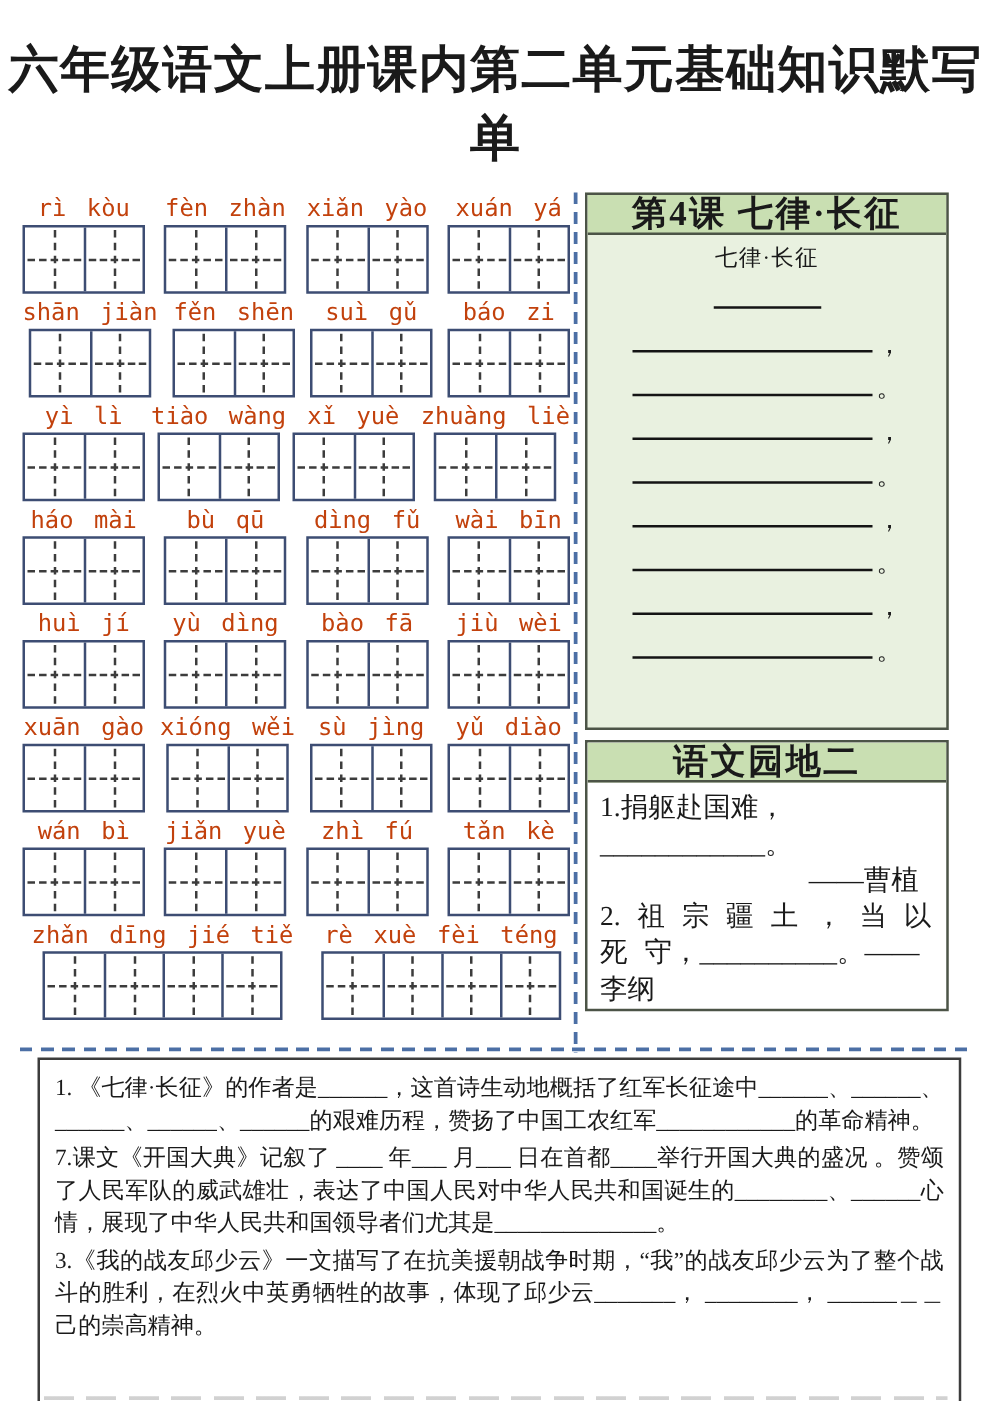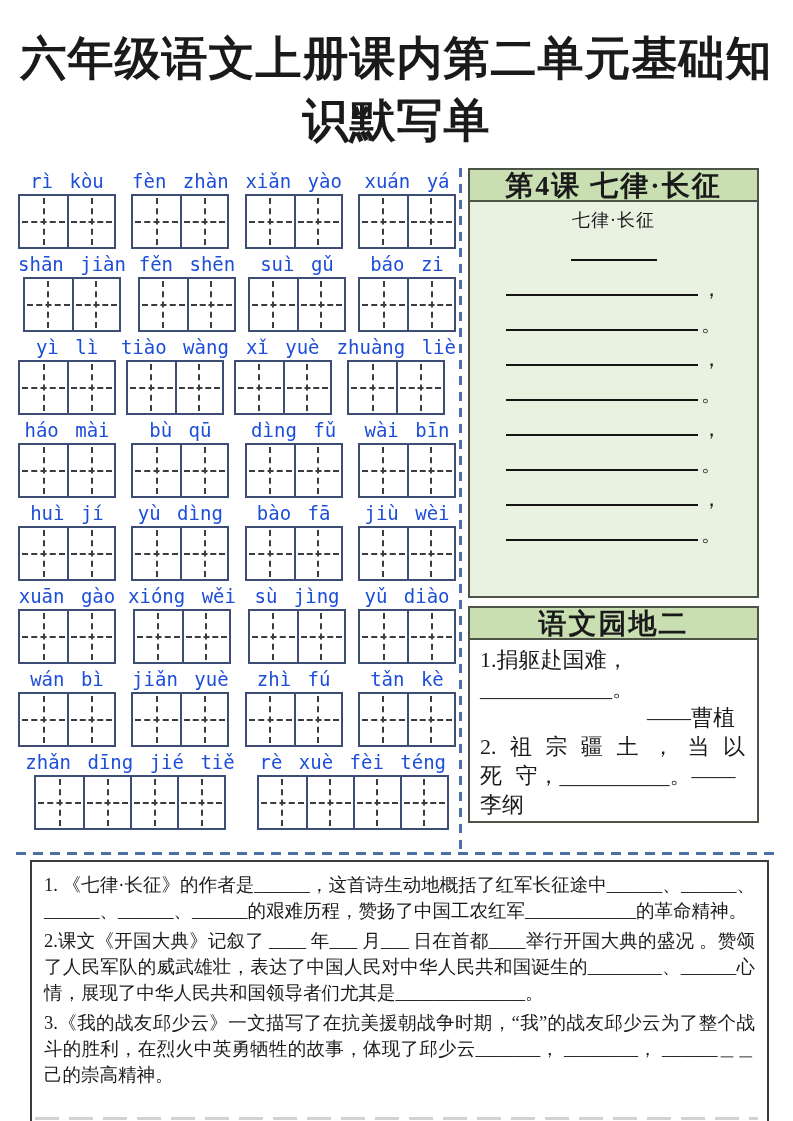--- a/index.html
+++ b/index.html
@@ -5,39 +5,39 @@
   * { margin:0; padding:0; box-sizing:border-box; }
   html,body { background:#ffffff; }
   .page {
     position:relative; width:793px; height:1121px; margin:0 auto;
     background:#ffffff; overflow:hidden;
     font-family:"Liberation Serif", serif; color:#1a1a1a;
     padding-top:18px;
   }
   
   .title {
-    text-align:center; font-size:46px; font-weight:800;
+    text-align:center; font-size:40px; font-weight:800;
     letter-spacing:1px; margin:10px 0 16px;
     font-family:"DejaVu Serif", serif;
   }
   
   .columns { display:flex; padding:0 18px; align-items:stretch; }
   .left-col { width:438px; }
   .vdivider {
     width:3px; margin:0 6px -24px 3px;
     background:repeating-linear-gradient(to bottom,#4c6fa5 0 9px,transparent 9px 16px);
   }
   .right-col { flex:1; padding-right:16px; }
 
   
   .prow { display:flex; justify-content:space-between; margin-bottom:2px; }
   .prow.idioms { justify-content:center; gap:22px; }
   .wgroup { display:flex; flex-direction:column; align-items:center; }
   .py {
-    height:26px; line-height:26px; font-size:19px; color:#1d4ed8;
+    height:26px; line-height:26px; font-size:19px; color:#c2410c;
     font-family:"DejaVu Sans Mono", monospace; letter-spacing:0px; word-spacing:5px;
     white-space:nowrap;
   }
   .grid { display:flex; border:2px solid #3d4d73; background:#fff; }
   .cell { width:47px; height:51px; position:relative; }
   .cell + .cell { border-left:2px solid #3d4d73; }
   .cell::before {
     content:""; position:absolute; left:2px; right:2px; top:50%;
     border-top:2px dashed #3c3c3c; margin-top:-1px;
   }
@@ -396,20 +396,20 @@
       </div>
 
     </div>
   </div>
 
   <div class="hdivider"></div>
 
   <div class="sbox">
     <div class="sbox-body">
       <p>1. 《七律·长征》的作者是______，这首诗生动地概括了红军长征途中______、______、______、______、______的艰难历程，赞扬了中国工农红军____________的革命精神。</p>
-      <p>2.课文《开国大典》记叙了 ____ 年___ 月___ 日在首都____举行开国大典的盛况 。赞颂了人民军队的威武雄壮，表达了中国人民对中华人民共和国诞生的________、______心情，展现了中华人民共和国领导者们尤其是______________。</p>
+      <p>7.课文《开国大典》记叙了 ____ 年___ 月___ 日在首都____举行开国大典的盛况 。赞颂了人民军队的威武雄壮，表达了中国人民对中华人民共和国诞生的________、______心情，展现了中华人民共和国领导者们尤其是______________。</p>
       <p>3.《我的战友邱少云》一文描写了在抗美援朝战争时期，“我”的战友邱少云为了整个战斗的胜利，在烈火中英勇牺牲的故事，体现了邱少云_______， ________， ______＿＿己的崇高精神。</p>
     </div>
   </div>
 
   <div class="bottom-strip"></div>
 
 </div>
 
 </body></html>

